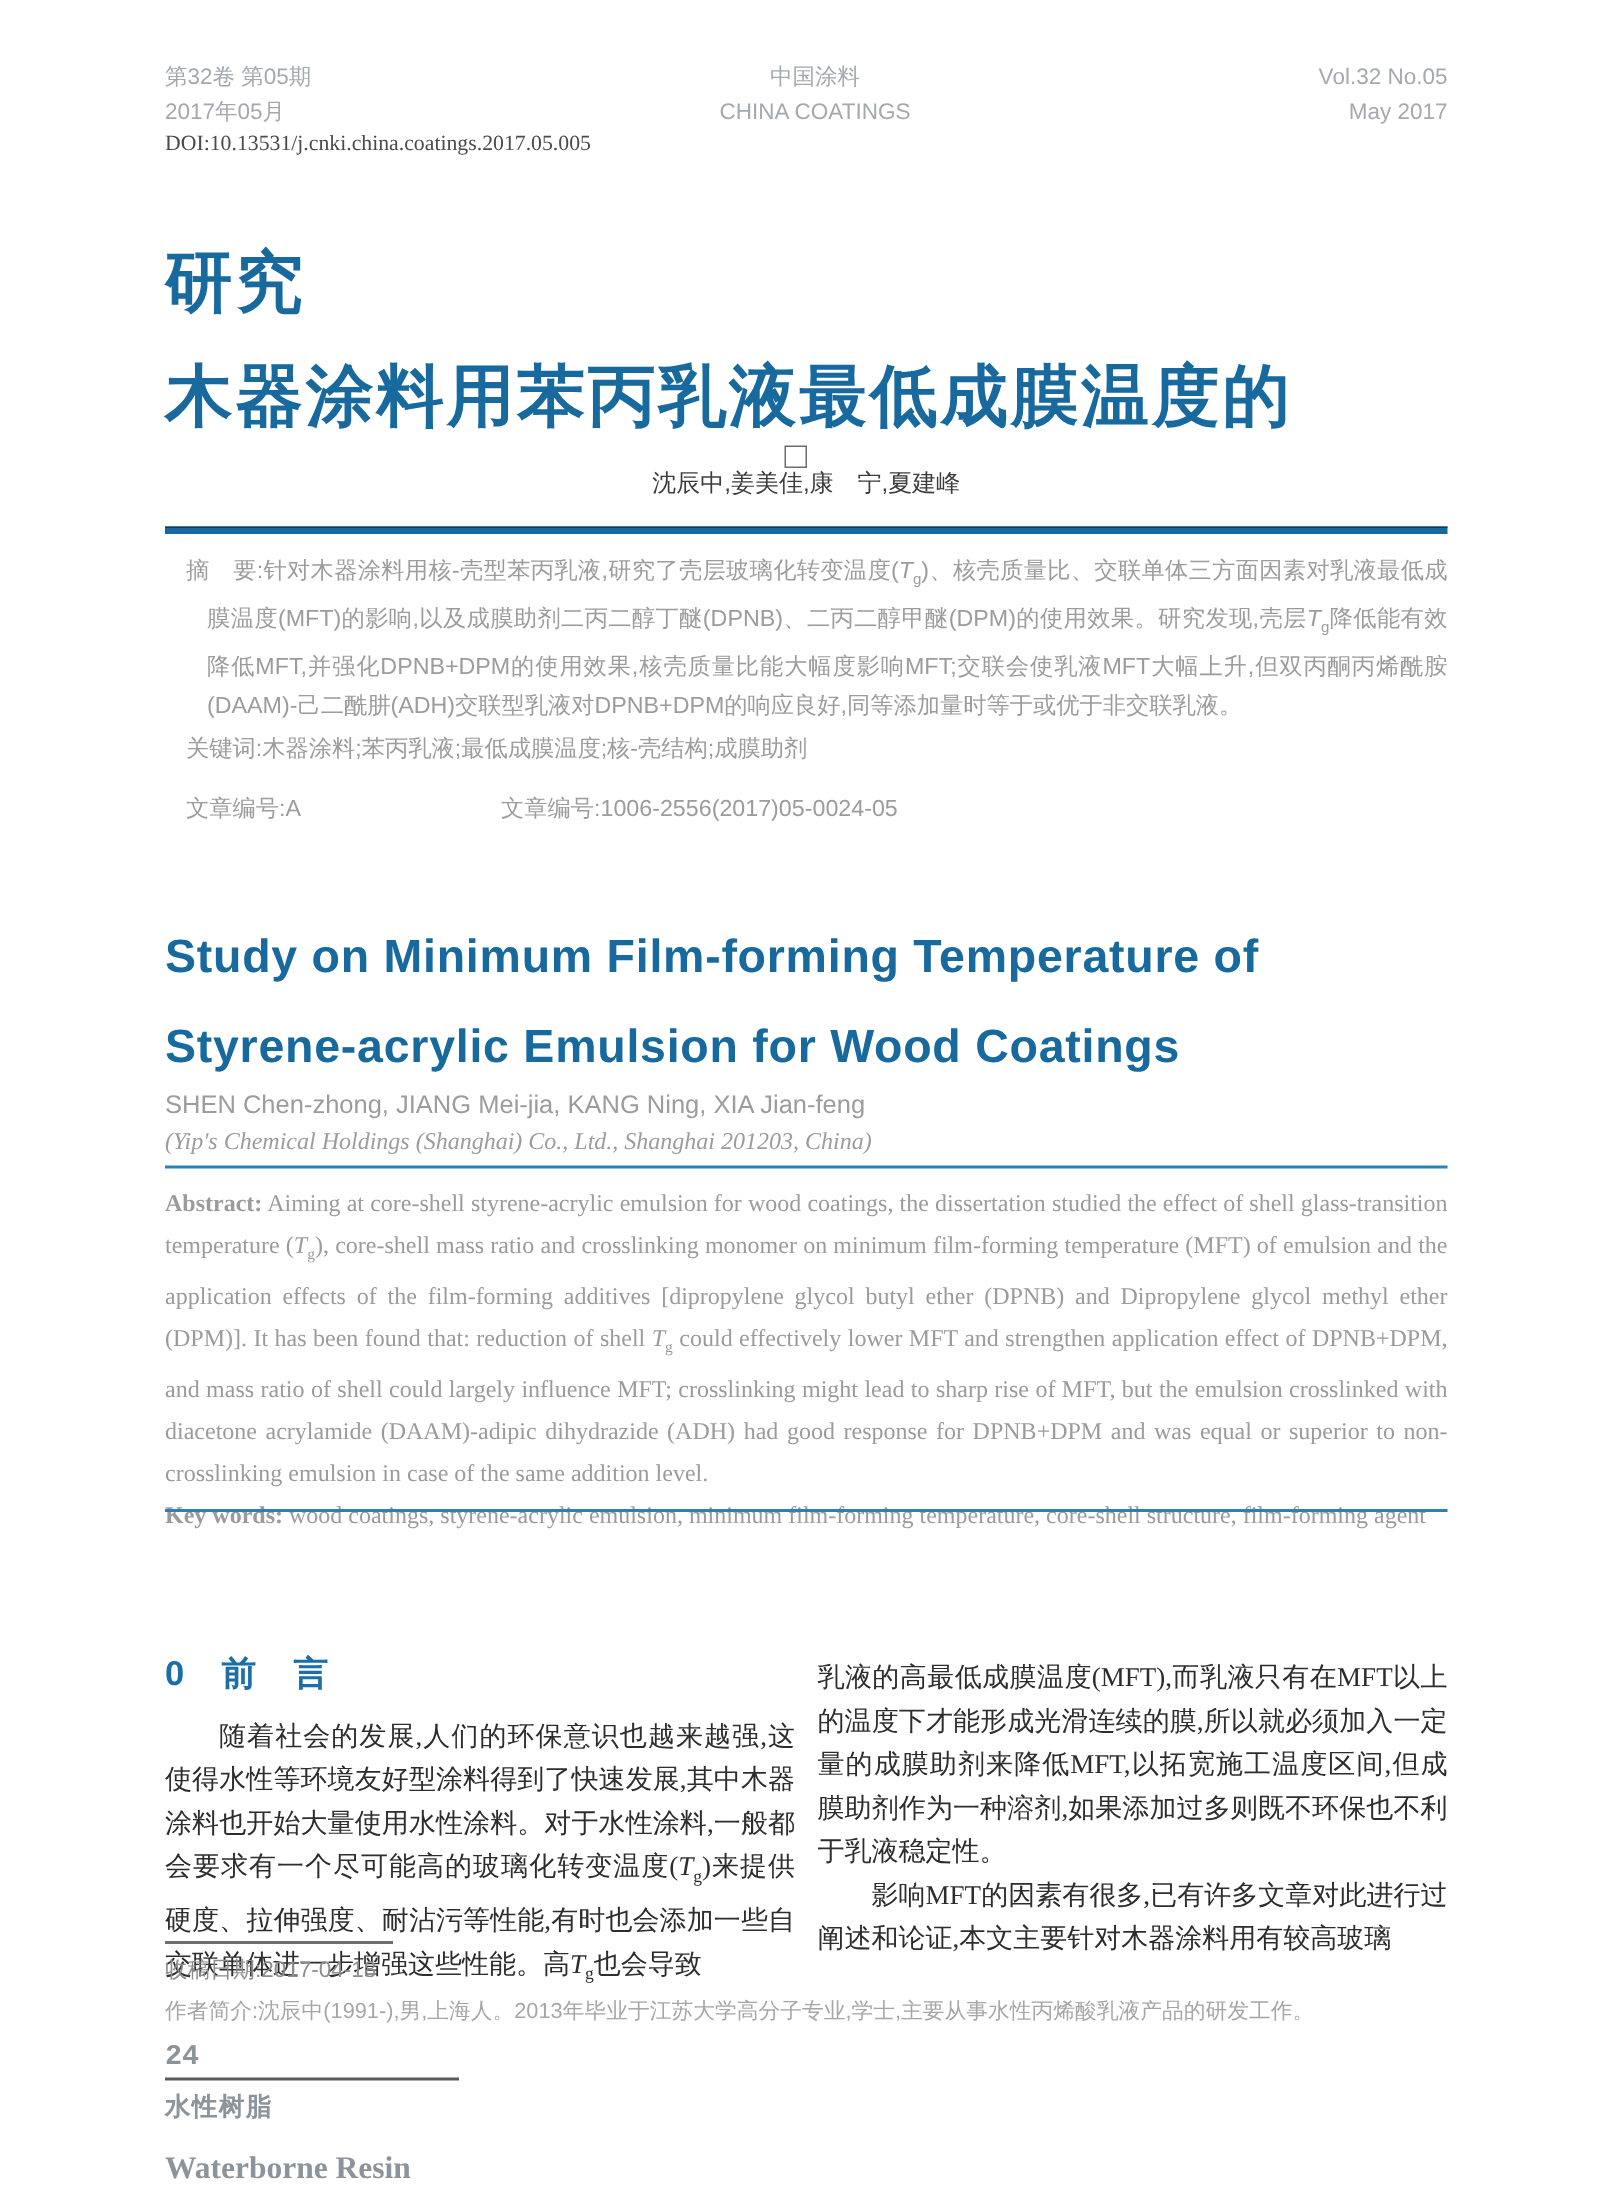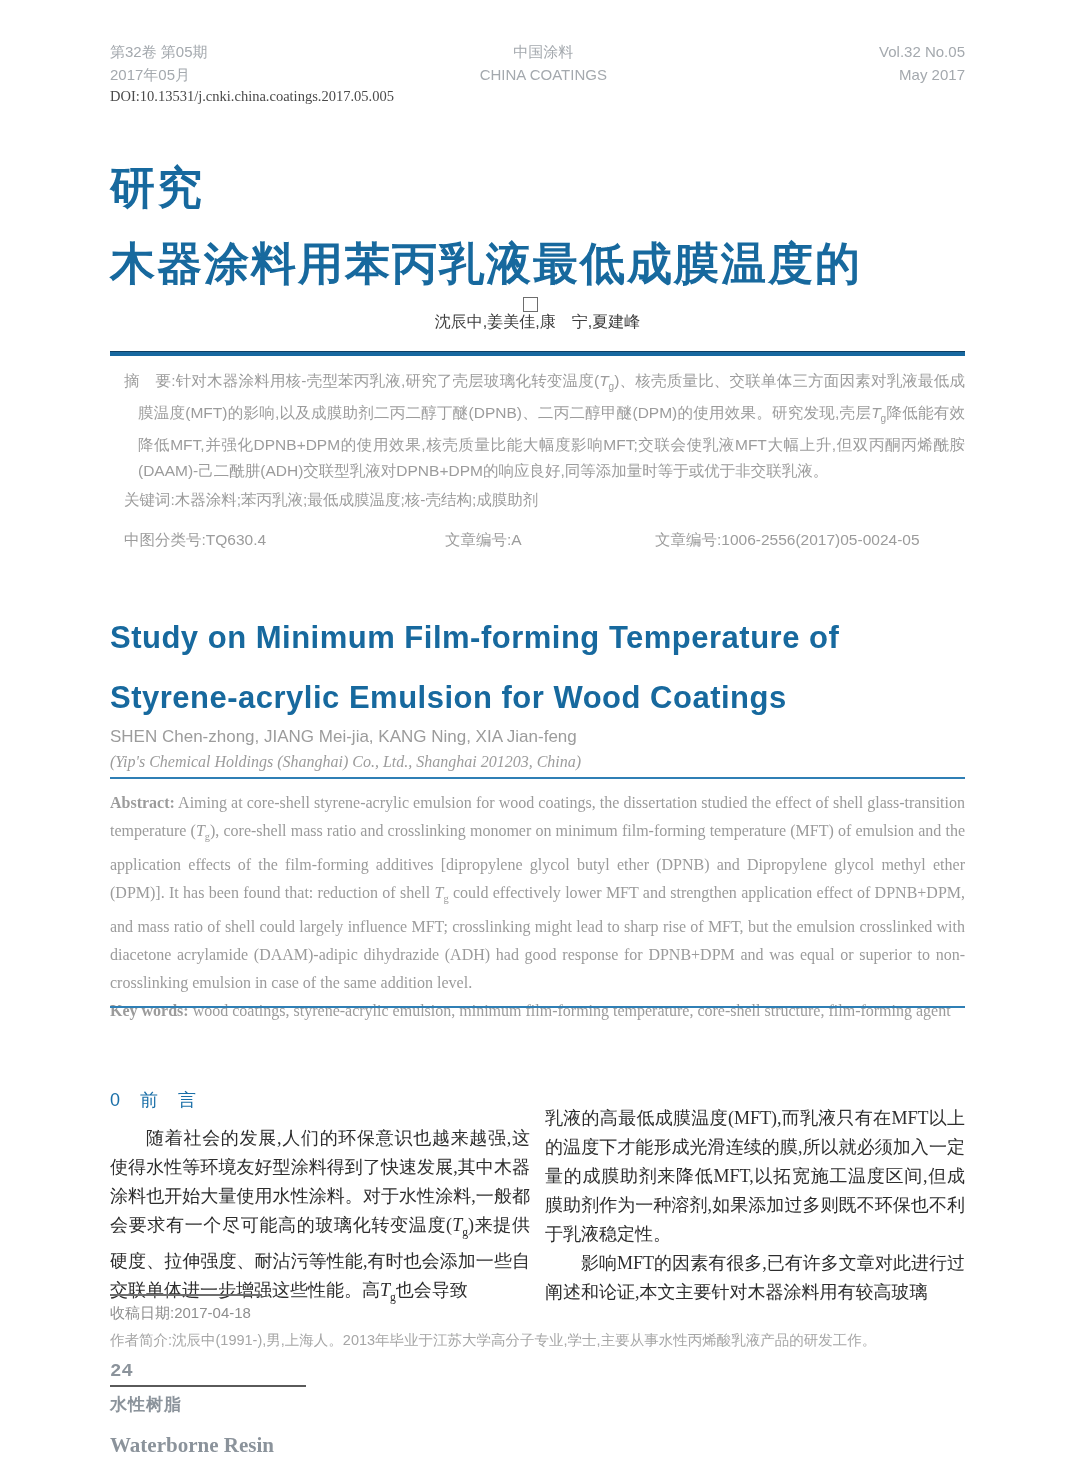--- a/index.html
+++ b/index.html
@@ -43,21 +43,21 @@
 
   
   .en-block{top:789px;color:#9b9b9b;font-size:16px;line-height:28px;text-align:justify;
             font-family:"Liberation Serif",serif;}
   .en-block .lbl{font-weight:bold;}
   .rule-thin2{top:1006px;height:2px;background:#2f7fb5;}
 
   
   .columns{top:1088px;display:flex;gap:15px;}
   .col{width:420px;}
-  .sec-head{margin:0 0 12px 0;color:#1a6fa8;font-size:18px;font-weight:normal;
+  .sec-head{margin:12px 0 12px 0;color:#1a6fa8;font-size:23px;font-weight:bold;
             letter-spacing:1px;}
   .body-p{margin:0;font-family:"Liberation Serif",serif;font-size:18px;line-height:29px;
           text-align:justify;color:#2d2d2d;}
   .body-p.indent{text-indent:2em;}
   .col-right{padding-top:16px;}
 
   
   .footnote{top:1294px;font-size:15px;color:#8e8e8e;}
   .fn-rule{width:152px;height:2px;background:#6f6f6f;margin-bottom:8px;}
   .fn-bio{margin-top:8px;font-size:14.5px;color:#a6a6a6;}
@@ -101,21 +101,20 @@
   <div class="abs authors-cn">
     <span class="author-box"></span>
     <span>沈辰中,姜美佳,康　宁,夏建峰</span>
   </div>
   <div class="abs rule-thick"></div>
 
   <div class="abs cn-block">
     <div class="cn-abstract"><span class="lbl">摘　要:</span><span>针对木器涂料用核-壳型苯丙乳液,研究了壳层玻璃化转变温度(<i>T</i><sub>g</sub>)、核壳质量比、交联单体三方面因素对乳液最低成膜温度(MFT)的影响,以及成膜助剂二丙二醇丁醚(DPNB)、二丙二醇甲醚(DPM)的使用效果。研究发现,壳层<i>T</i><sub>g</sub>降低能有效降低MFT,并强化DPNB+DPM的使用效果,核壳质量比能大幅度影响MFT;交联会使乳液MFT大幅上升,但双丙酮丙烯酰胺(DAAM)-己二酰肼(ADH)交联型乳液对DPNB+DPM的响应良好,同等添加量时等于或优于非交联乳液。</span></div>
     <div class="cn-keywords"><span>关键词:</span><span>木器涂料;苯丙乳液;最低成膜温度;核-壳结构;成膜助剂</span></div>
     <div class="clc-row">
-      <span class="clc"><span>中图分类号:</span><span>TQ630.4</span></span>
       <span class="dcode"><span>文章编号:</span><span>A</span></span>
       <span class="aid"><span>文章编号:</span><span>1006-2556(2017)05-0024-05</span></span>
     </div>
   </div>
 
   <h2 class="abs title-en" style="margin:0;">
     <span style="display:block;">Study on Minimum Film-forming Temperature of</span>
     <span style="display:block;">Styrene-acrylic Emulsion for Wood Coatings</span>
   </h2>
   <div class="abs authors-en">SHEN Chen-zhong, JIANG Mei-jia, KANG Ning, XIA Jian-feng</div>

